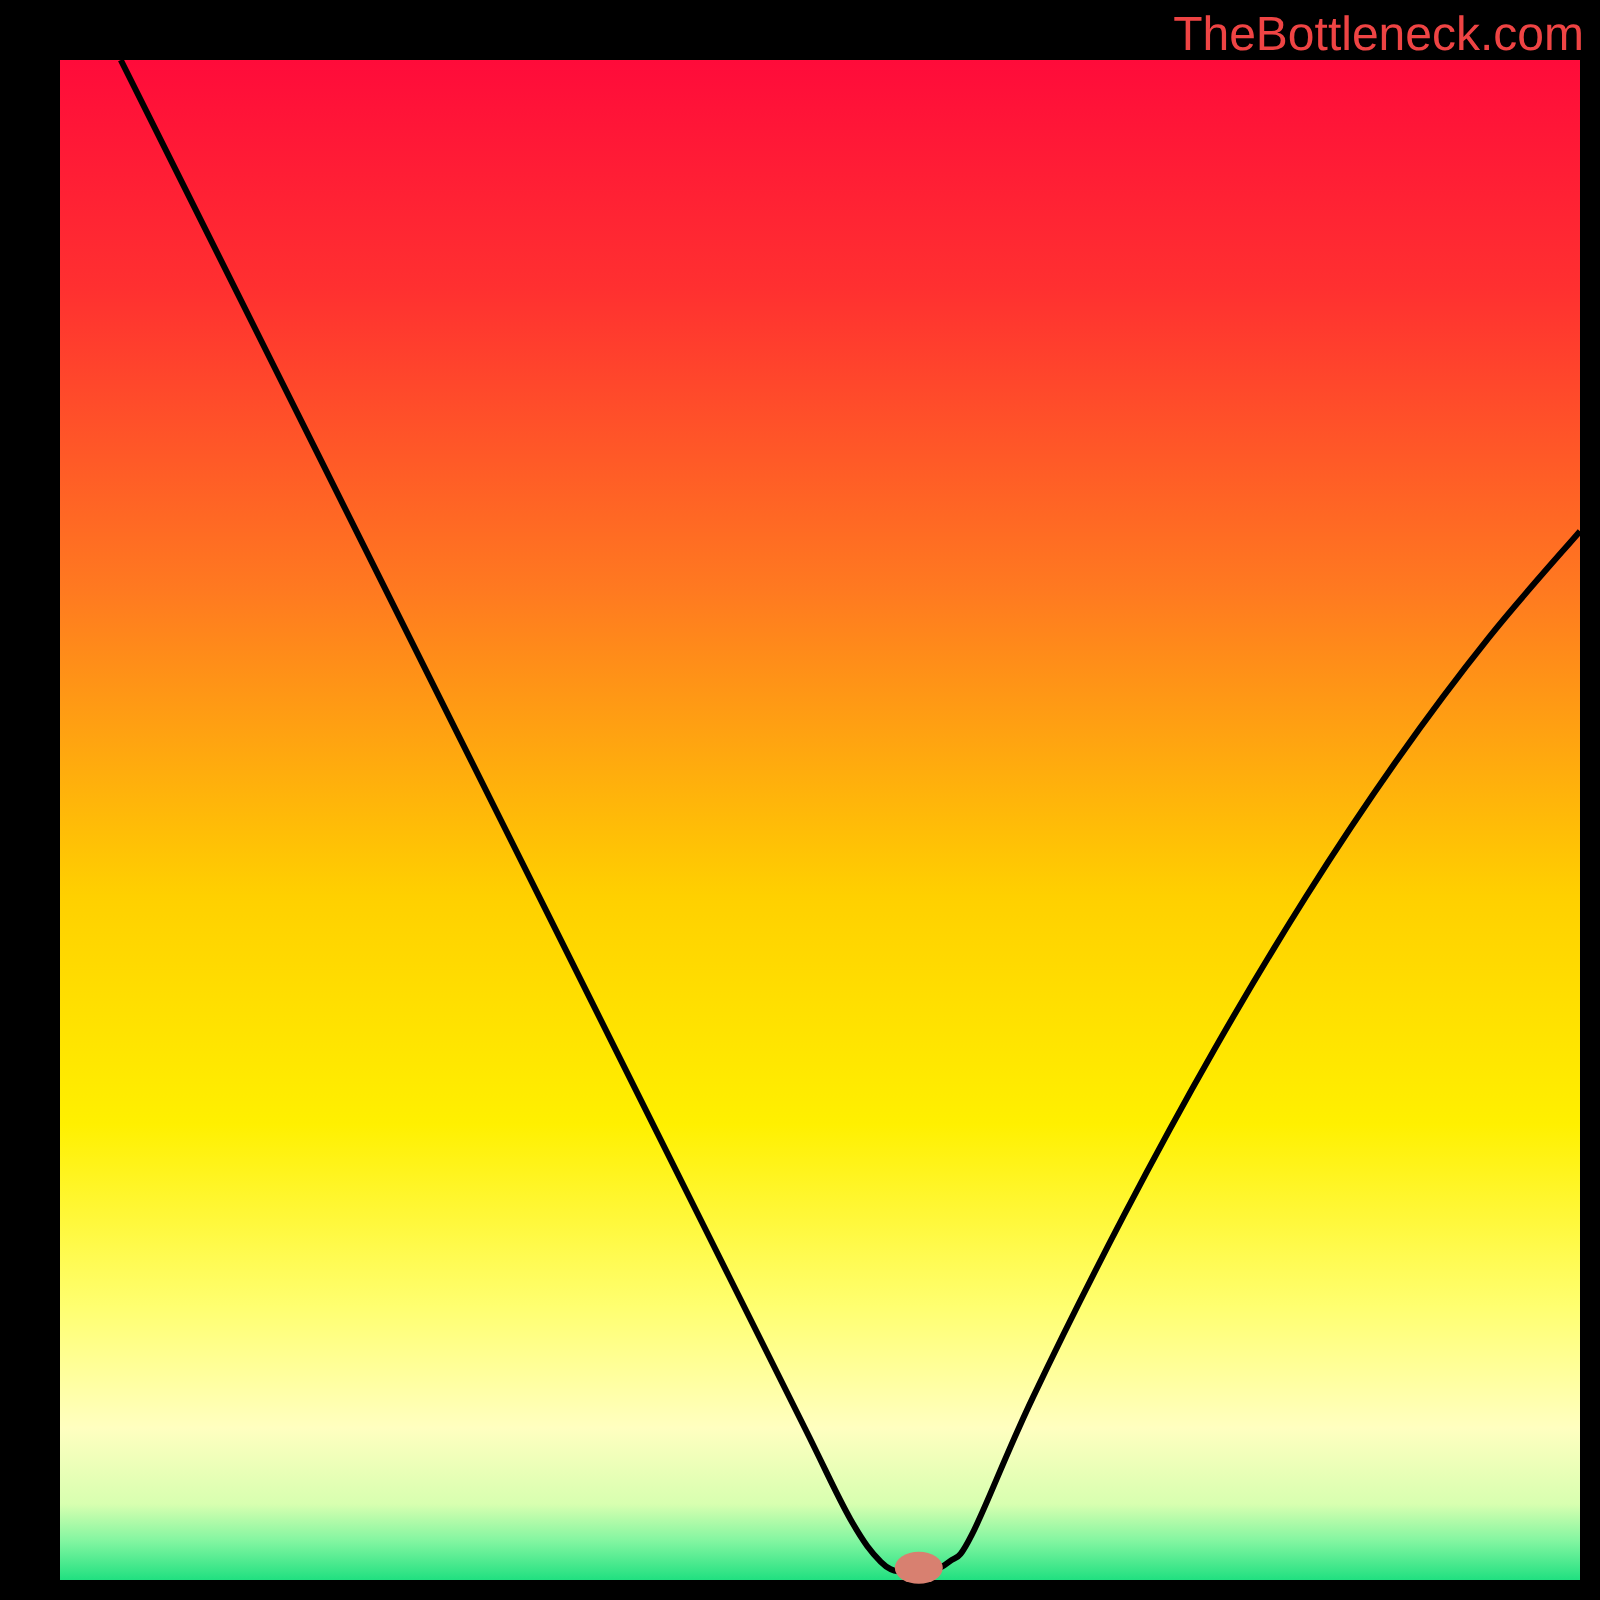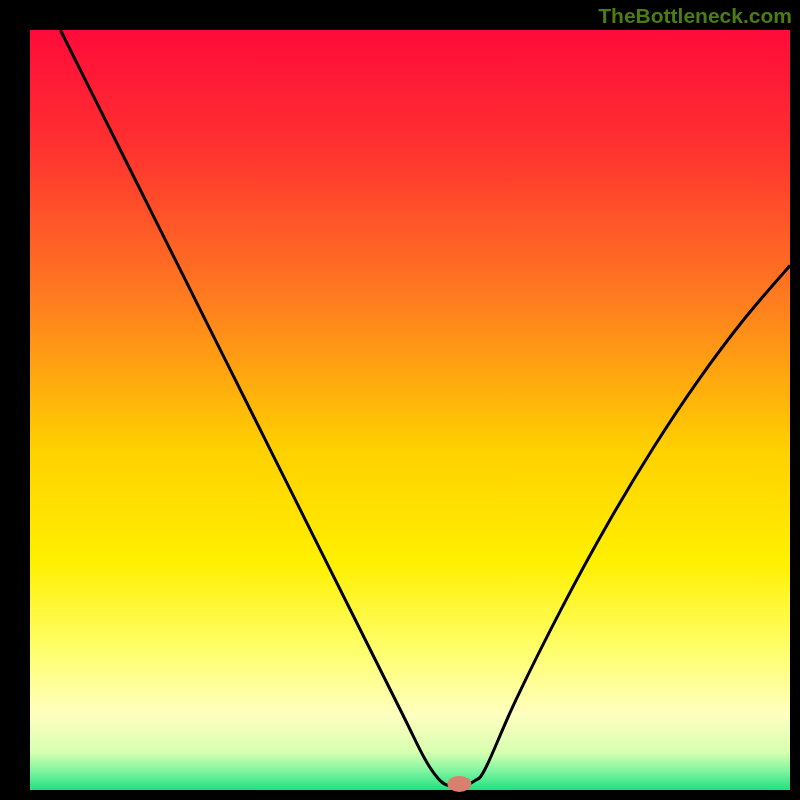--- a/index.html
+++ b/index.html
@@ -15,23 +15,23 @@
     position: absolute;
     top: 0;
     left: 0;
     width: 800px;
     height: 800px;
   }
   .watermark {
     position: absolute;
     top: 4px;
     right: 8px;
-    color: #4d7c0f;
-    font-size: 21px;
-    font-weight: 700;
+    color: #ef4444;
+    font-size: 24px;
+    font-weight: 400;
     z-index: 10;
   }
   svg {
     display: block;
   }
 </style>
 </head>
 <body>
 
 <div class="chart-container">

